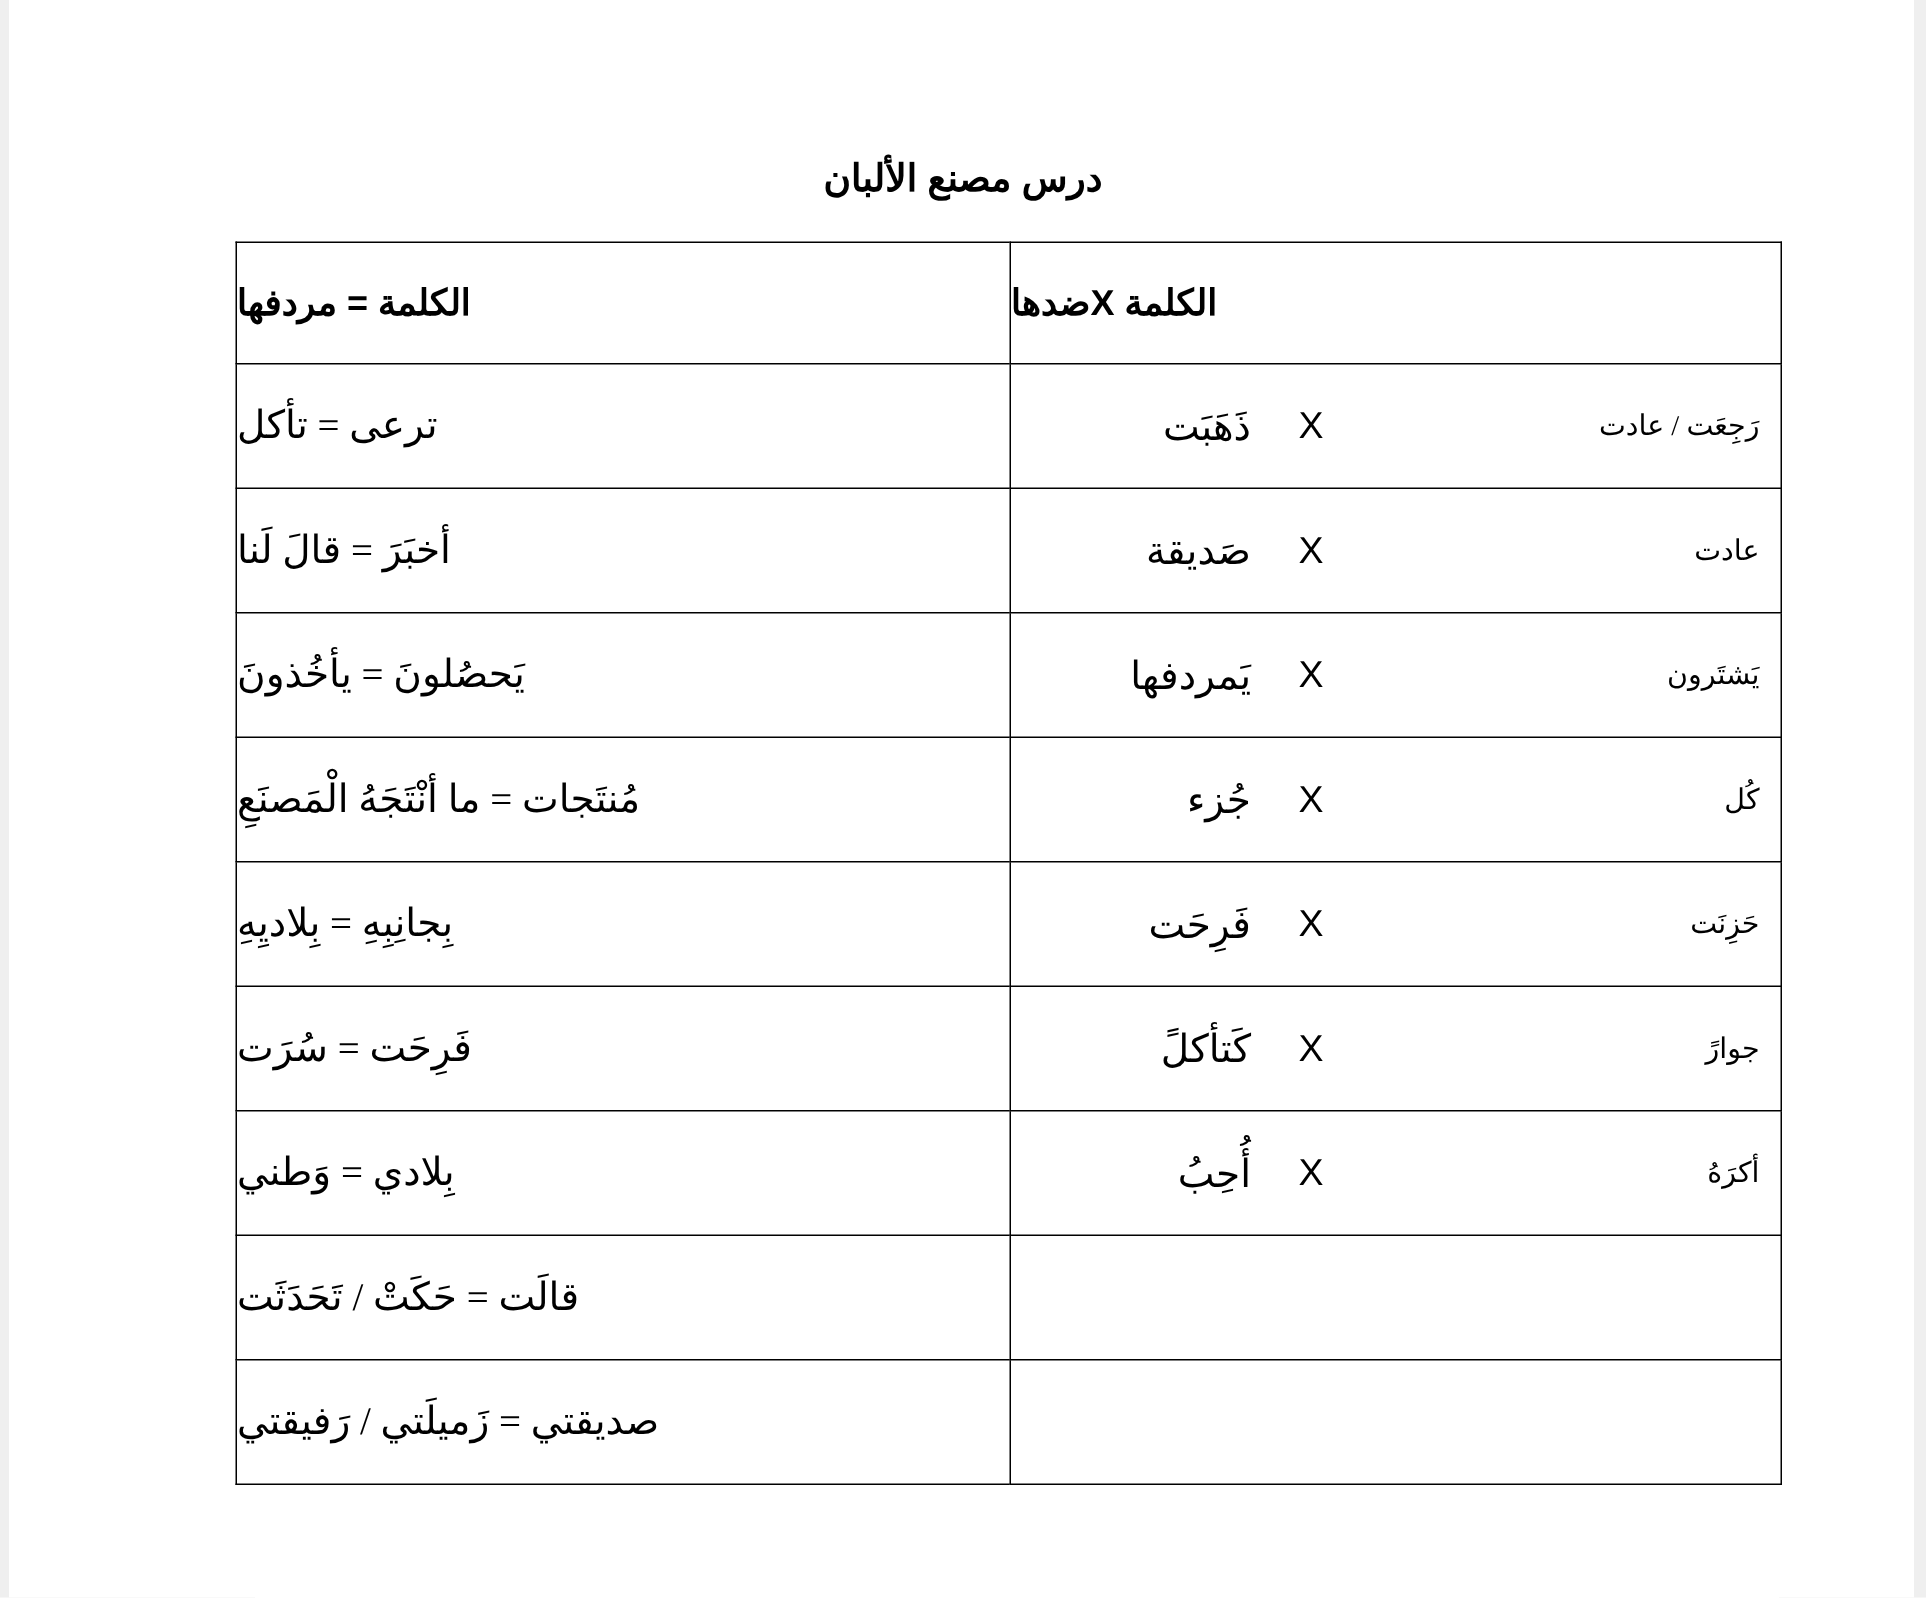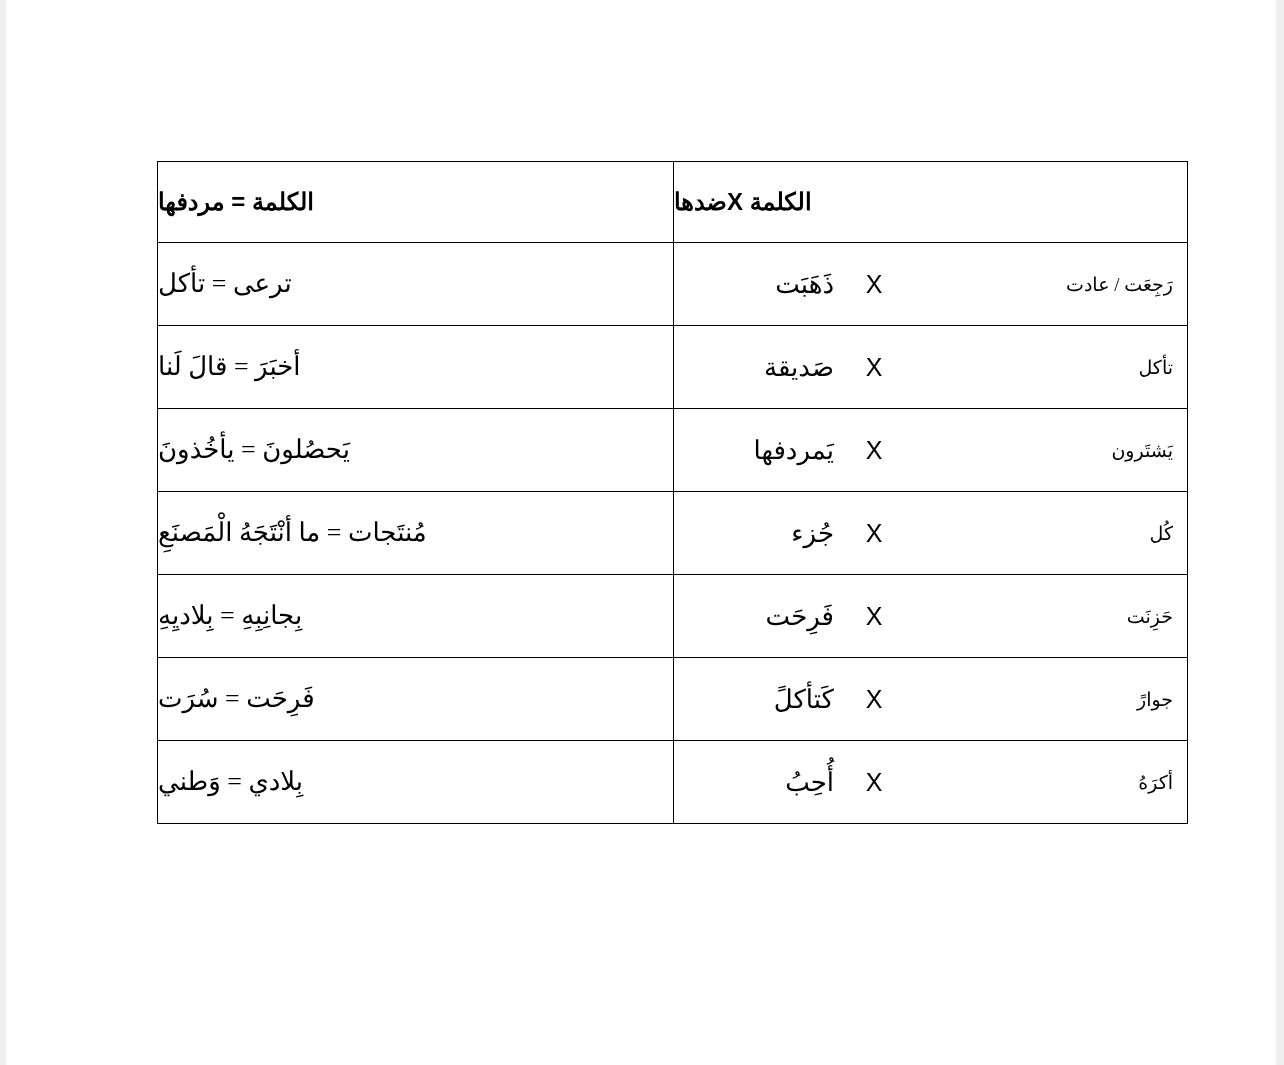--- a/index.html
+++ b/index.html
@@ -118,20 +118,21 @@
   .empty-cell { height: 82px; }
   .tall-cell { height: 84px; }
 </style>
 </head>
 <body>
 
 <div class="page">
   <div class="page-edge-left"></div>
   <div class="page-edge-right"></div>
 
+  <div class="doc-title">درس مصنع الألبان</div>
 
   <table class="vocab-table">
     <colgroup>
       <col class="col-antonym">
       <col class="col-synonym">
     </colgroup>
     <thead>
       <tr>
         <th class="head-cell">الكلمة Xضدها</th>
         <th class="head-cell">الكلمة = مردفها</th>
@@ -146,21 +147,21 @@
             <span class="ant-word">ذَهَبَت</span>
           </div>
         </td>
         <td class="body-cell">
           <span class="syn-text">ترعى  =  تأكل</span>
         </td>
       </tr>
       <tr>
         <td class="body-cell">
           <div class="ant-row">
-            <span class="ant-opposite">تأكل</span>
+            <span class="ant-opposite">عادت</span>
             <span class="ant-x">X</span>
             <span class="ant-word">صَديقة</span>
           </div>
         </td>
         <td class="body-cell">
           <span class="syn-text">أخبَرَ  =  قالَ لَنا</span>
         </td>
       </tr>
       <tr>
         <td class="body-cell">
@@ -213,17 +214,29 @@
       <tr>
         <td class="body-cell">
           <div class="ant-row">
             <span class="ant-opposite">أكرَهُ</span>
             <span class="ant-x">X</span>
             <span class="ant-word">أُحِبُ</span>
           </div>
         </td>
         <td class="body-cell">
           <span class="syn-text">بِلادي  =  وَطني</span>
+        </td>
+      </tr>
+      <tr>
+        <td class="body-cell empty-cell"></td>
+        <td class="body-cell">
+          <span class="syn-text">قالَت   =   حَكَتْ / تَحَدَثَت</span>
+        </td>
+      </tr>
+      <tr>
+        <td class="body-cell tall-cell"></td>
+        <td class="body-cell tall-cell">
+          <span class="syn-text">صديقتي  =  زَميلَتي / رَفيقتي</span>
         </td>
       </tr>
     </tbody>
   </table>
 </div>
 
 </body></html>

